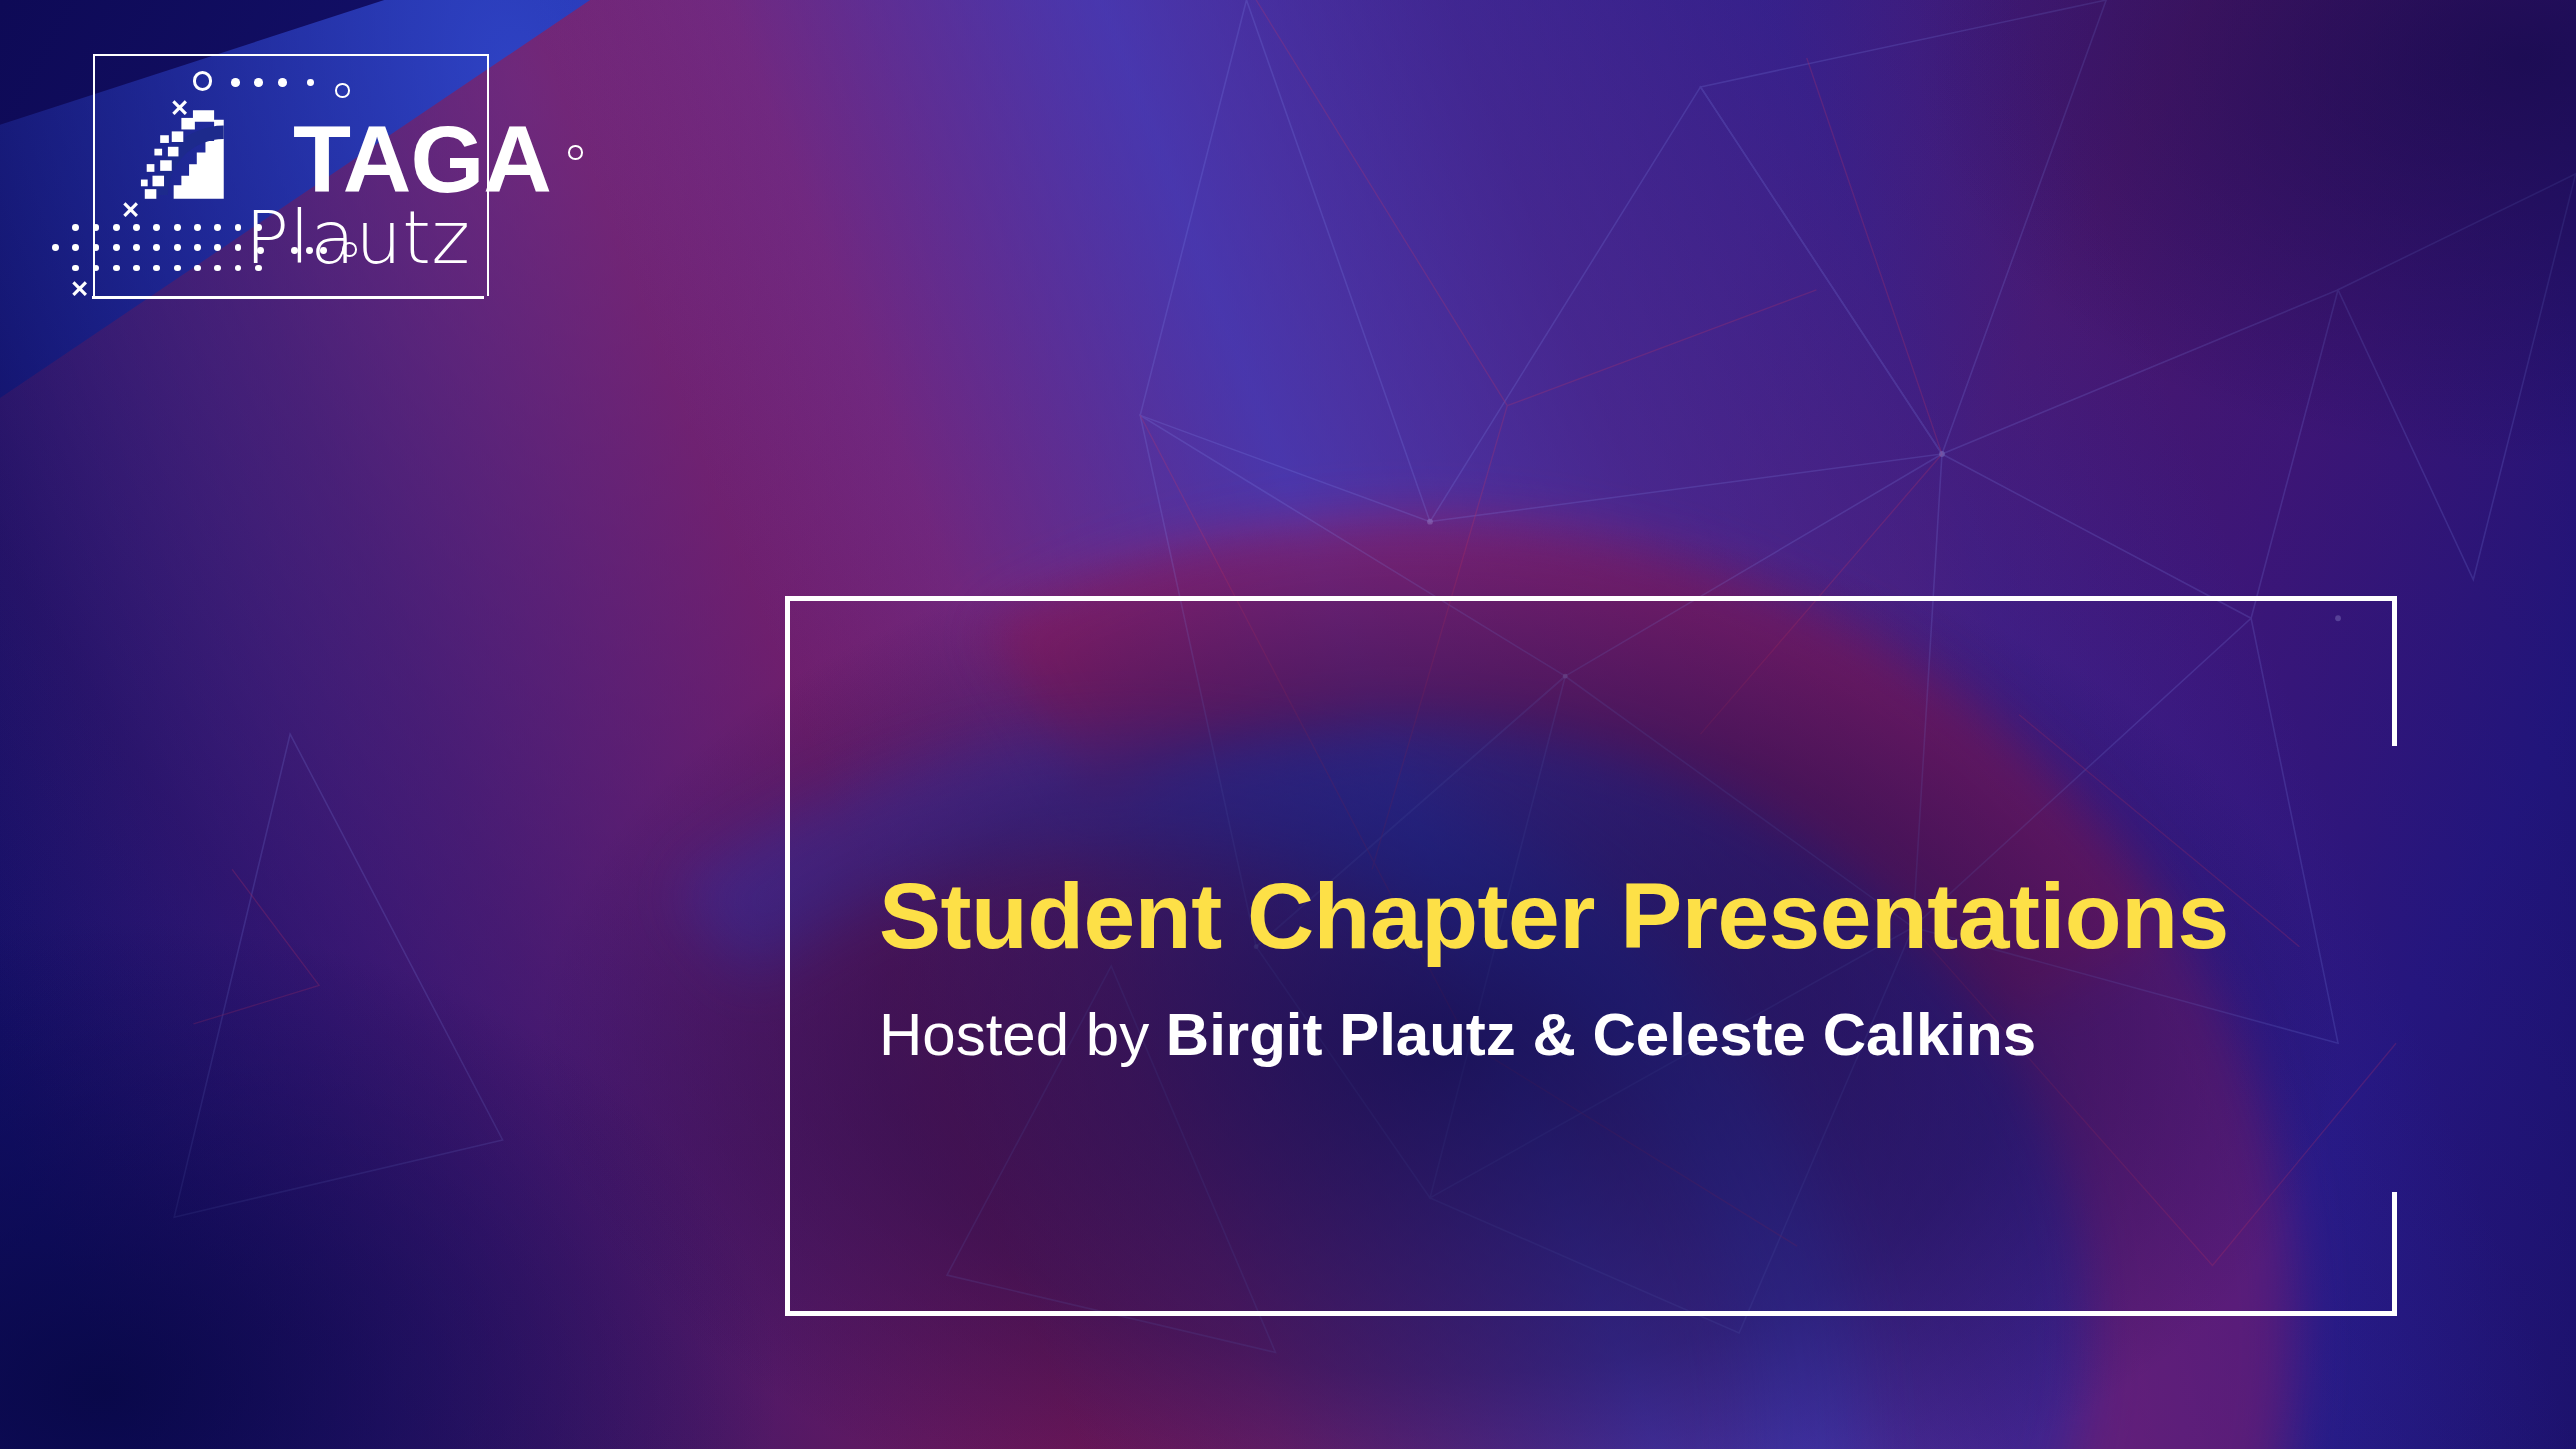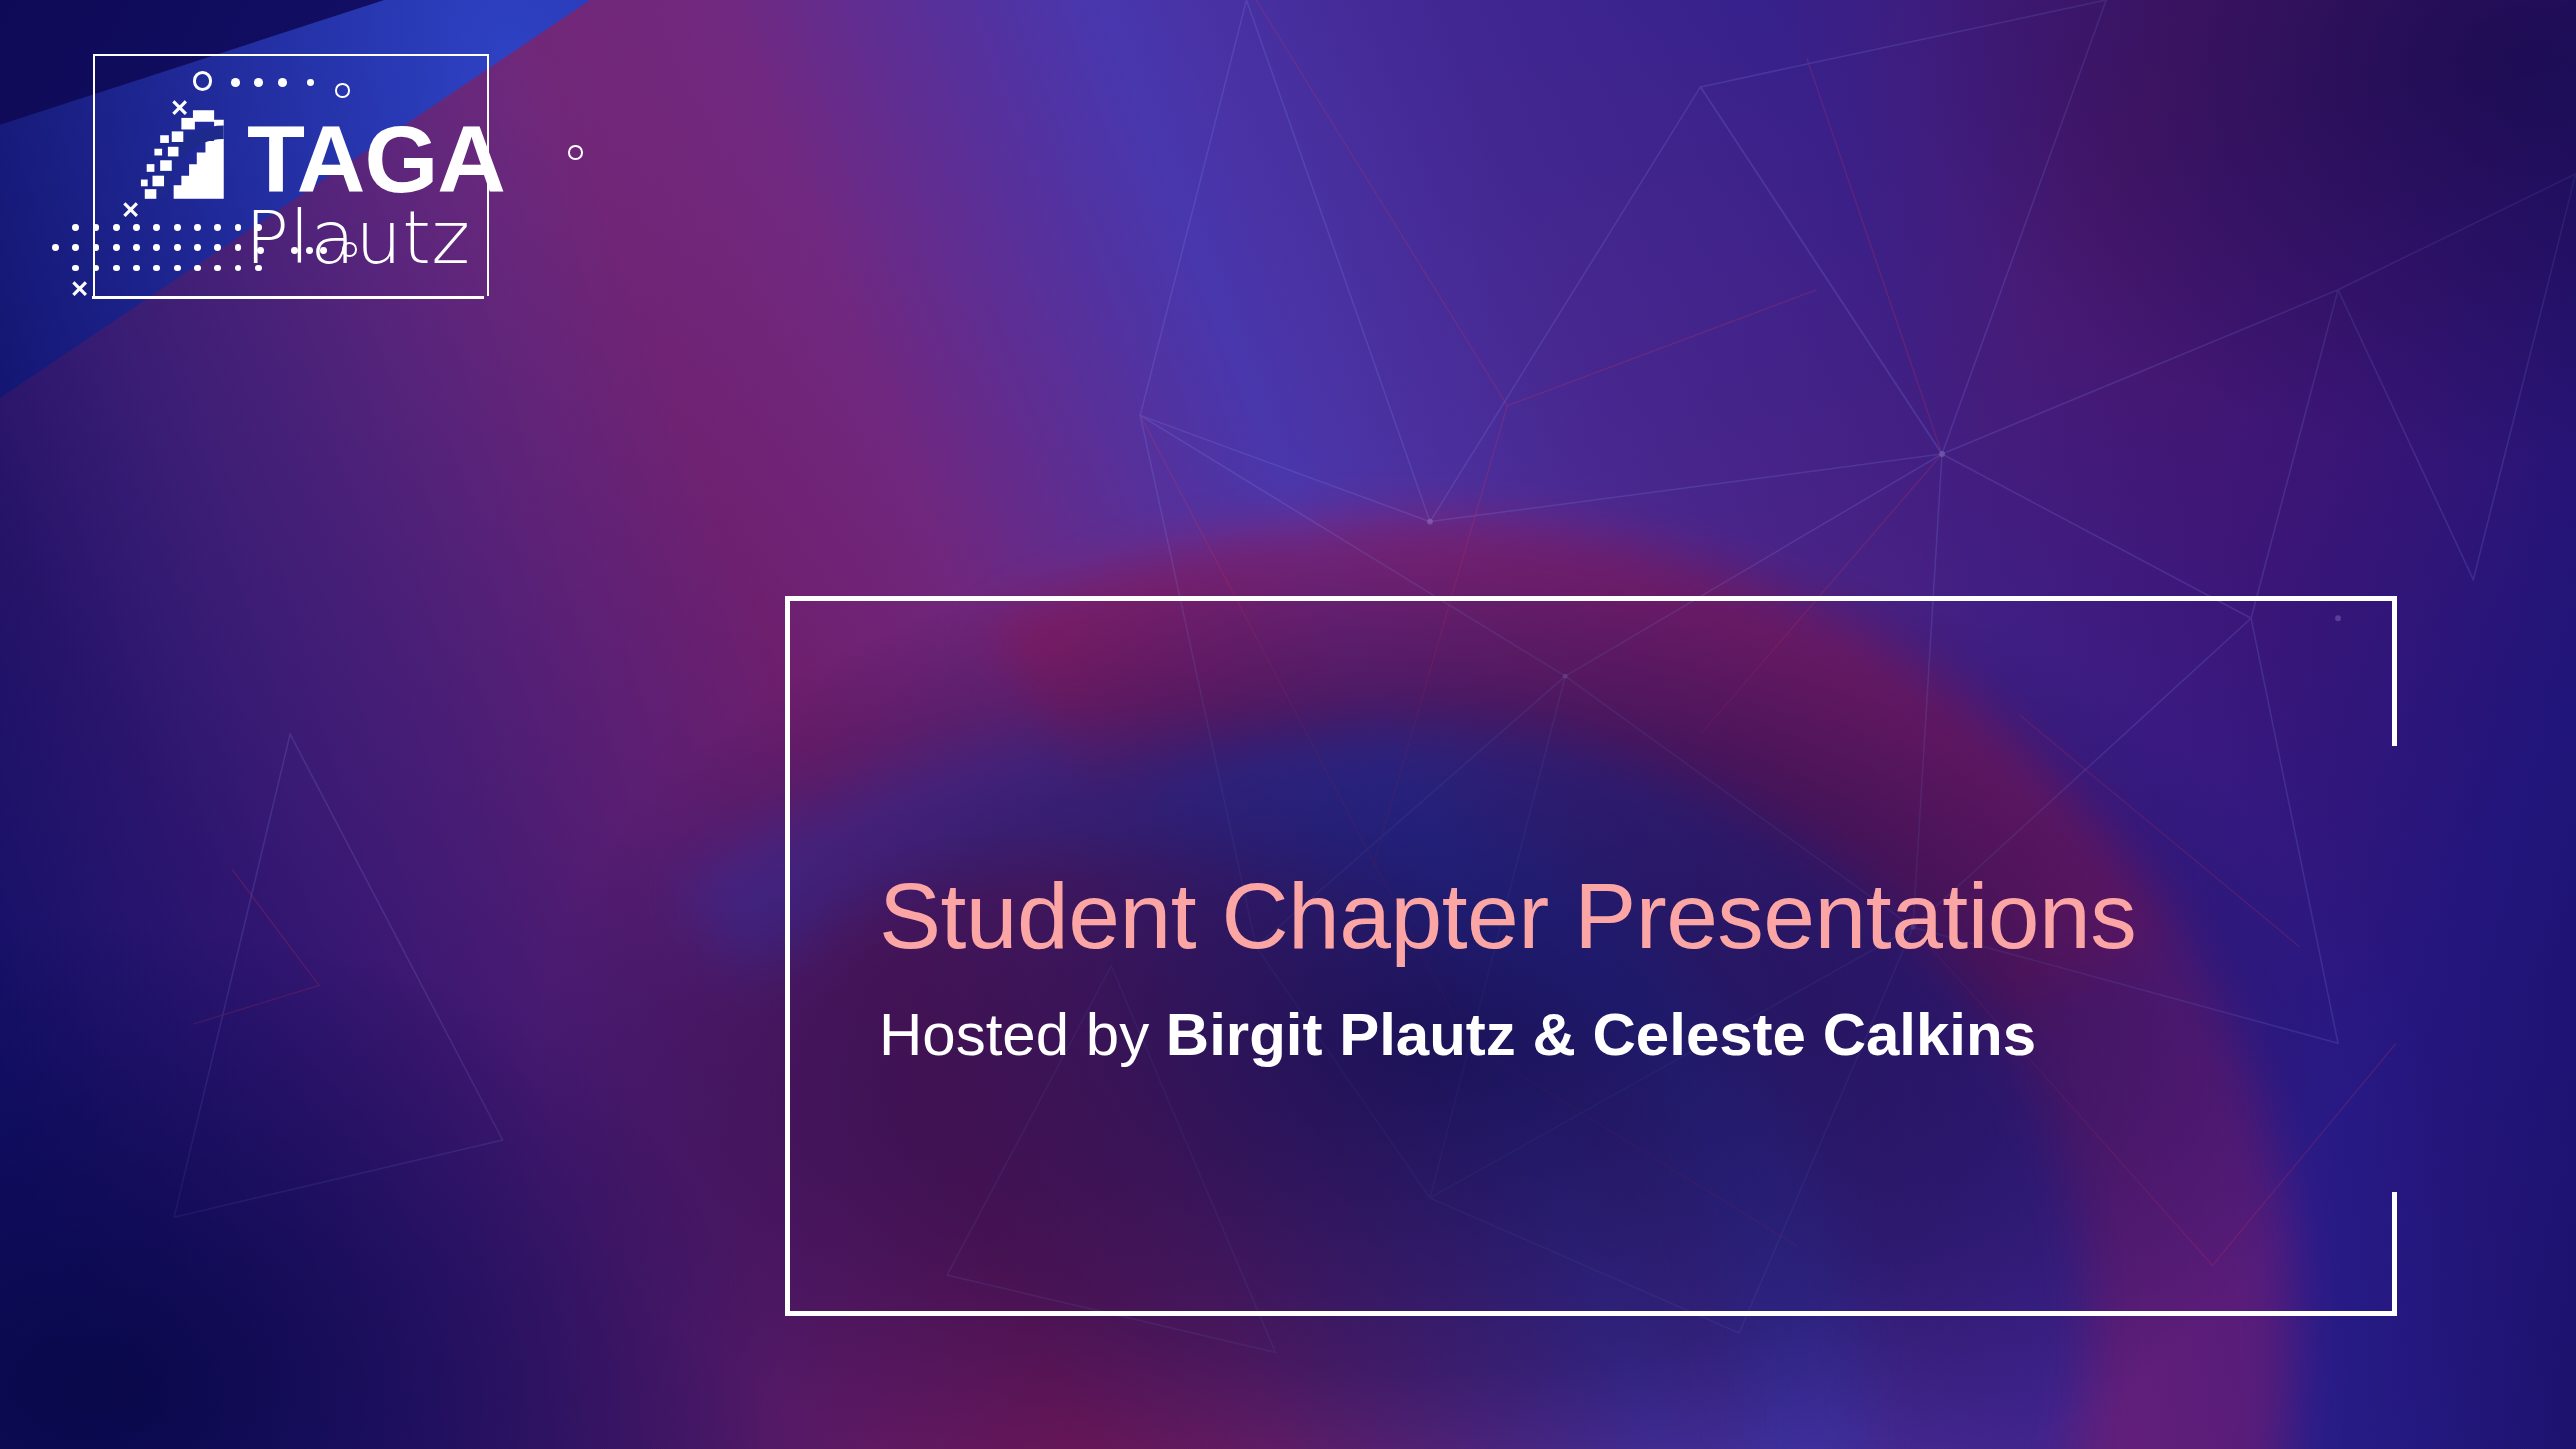--- a/index.html
+++ b/index.html
@@ -137,21 +137,21 @@
     background:#ffffff;
   }
 
   .logo-lockup{
     position:absolute;
     left:46px; top:56px;
     display:flex;
     flex-direction:column;
     align-items:flex-start;
   }
-  .logo-row{ display:flex; align-items:flex-end; }
+  .logo-row{ display:flex; align-items:flex-end;gap:46px; }
   .logo-mark{ width:104px; height:89px; display:block; margin-right:3.9px; }
   .logo-taga{
     color:#ffffff;
     font-size:95px;
     line-height:.82;
     font-weight:bold;
     letter-spacing:-1px;
     font-family:"Liberation Sans", sans-serif;
   }
   .logo-nextgen{
@@ -194,24 +194,24 @@
   .cf-right-top   { right:0; top:0;      width:4.8px; height:150px; }
   .cf-right-bottom{ right:0; bottom:0;   width:4.8px; height:124px; }
 
   
   .title-wrap{
     position:absolute;
     left:879px; top:868px;
     width:1507px;
   }
   .slide-title{
-    color:#fca5a5;
+    color:#fde047;
     font-size:93px;
     line-height:1.05;
-    font-weight:normal;
+    font-weight:bold;
     letter-spacing:-0.5px;
     white-space:nowrap;
     font-family:"Liberation Sans", sans-serif;
   }
   .slide-subtitle{
     margin-top:33px;
     color:#ffffff;
     font-size:60px;
     line-height:1.2;
     font-weight:normal;

